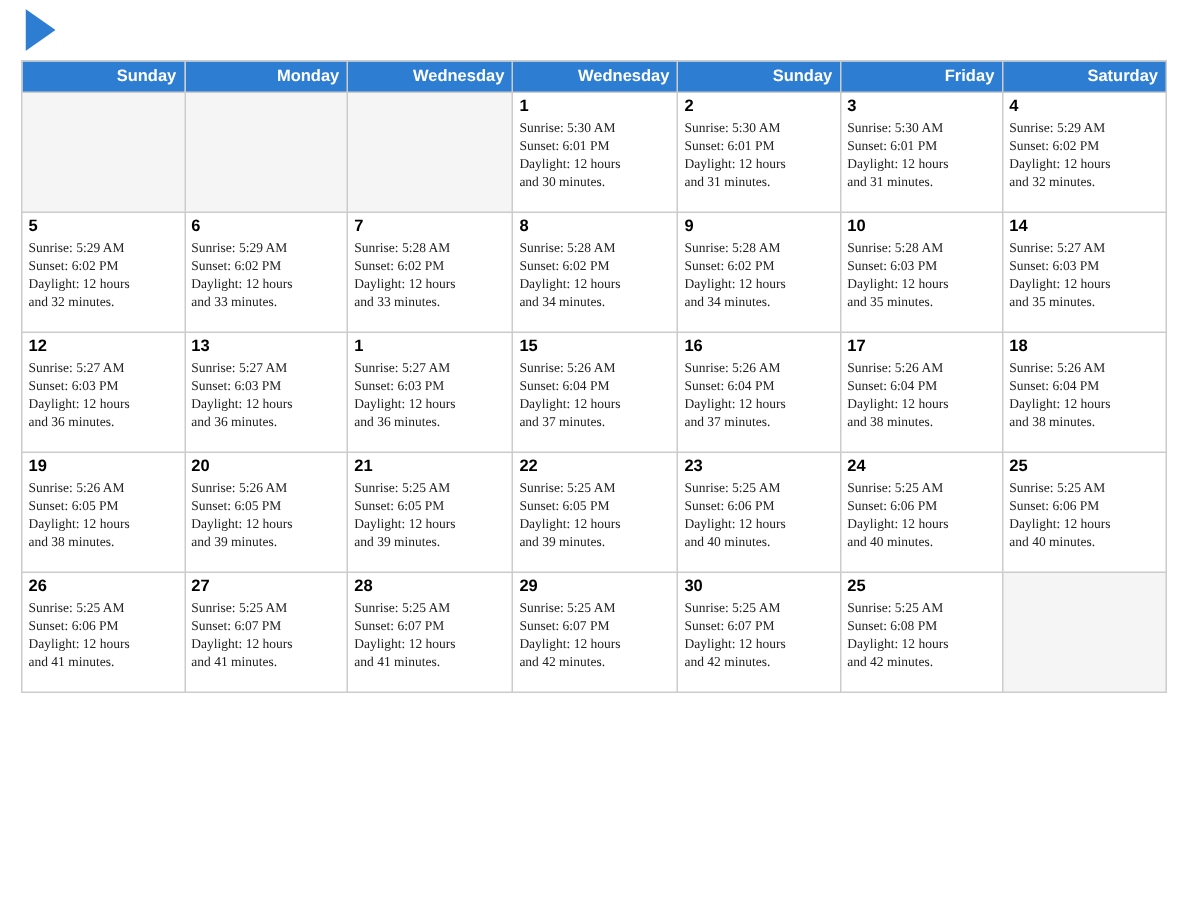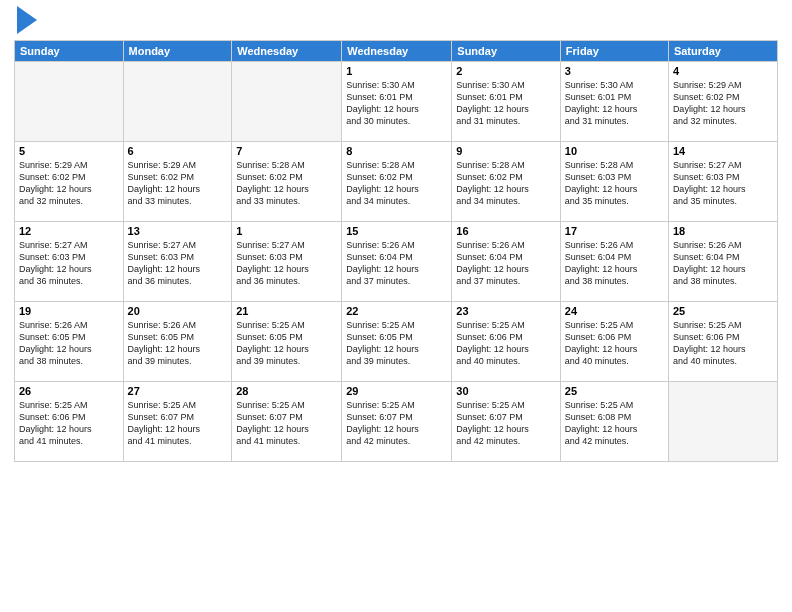--- a/index.html
+++ b/index.html
@@ -60,21 +60,21 @@
       font-weight: 600;
     }
     .calendar {
       width: 100%;
       border-collapse: collapse;
       font-size: 9.5px;
     }
     .calendar th {
       background-color: #2d7dd2;
       color: #fff;
-      text-align: left;
+      text-align: right;
       padding: 4px 5px;
       font-size: 11px;
       font-weight: bold;
       border: 1px solid #ccc;
     }
     .calendar td {
       border: 1px solid #ccc;
       vertical-align: top;
       padding: 3px 4px;
       width: 113px;
@@ -86,20 +86,21 @@
     }
     .day-num {
       font-weight: bold;
       font-size: 11px;
       margin-bottom: 2px;
     }
     .day-info {
       color: #222;
       font-size: 9px;
       line-height: 1.35;
+      font-family: Liberation Serif, serif;
     }
     tr:nth-child(odd) td:not(.empty) {
       background: #fff;
     }
   </style>
 </head>
 <body>
 
 <div class="page">
   <div class="header">

